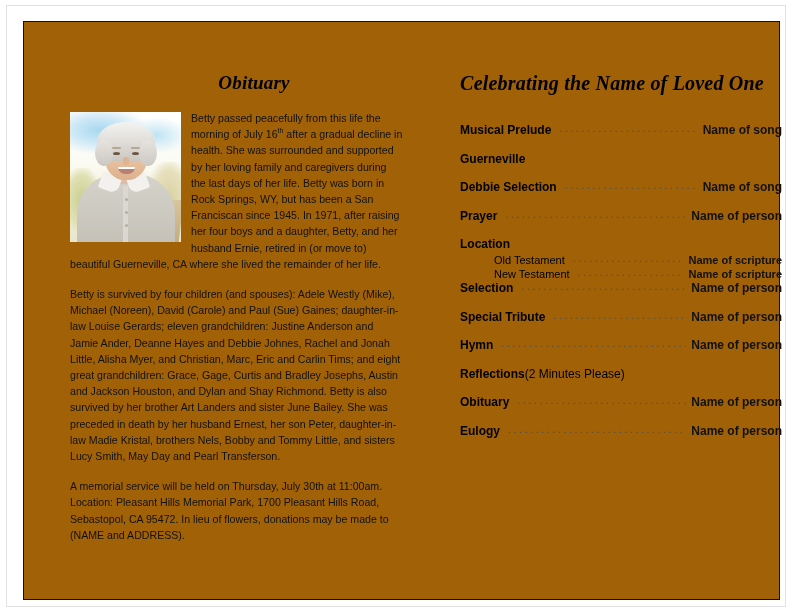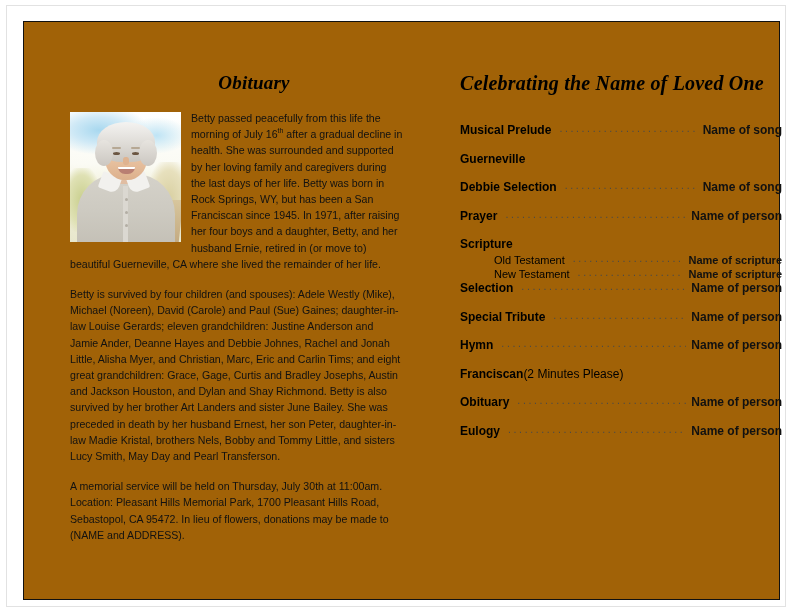--- a/index.html
+++ b/index.html
@@ -340,21 +340,21 @@
               <span class="prog-label">Debbie Selection</span>
               <span class="prog-leader"></span>
               <span class="prog-value">Name of song</span>
             </div>
             <div class="program-row">
               <span class="prog-label">Prayer</span>
               <span class="prog-leader"></span>
               <span class="prog-value">Name of person</span>
             </div>
             <div class="program-row sub-group no-leader">
-              <span class="prog-label">Scripture</span>
+              <span class="prog-label">Location</span>
             </div>
             <div class="program-row sub-item">
               <span class="prog-label">Old Testament</span>
               <span class="prog-leader"></span>
               <span class="prog-value">Name of scripture</span>
             </div>
             <div class="program-row sub-item">
               <span class="prog-label">New Testament</span>
               <span class="prog-leader"></span>
               <span class="prog-value">Name of scripture</span>
@@ -368,21 +368,21 @@
               <span class="prog-label">Special Tribute</span>
               <span class="prog-leader"></span>
               <span class="prog-value">Name of person</span>
             </div>
             <div class="program-row">
               <span class="prog-label">Hymn</span>
               <span class="prog-leader"></span>
               <span class="prog-value">Name of person</span>
             </div>
             <div class="program-row no-leader">
-              <span class="prog-label">Franciscan</span>
+              <span class="prog-label">Reflections</span>
               <span class="prog-note">(2 Minutes Please)</span>
             </div>
             <div class="program-row">
               <span class="prog-label">Obituary</span>
               <span class="prog-leader"></span>
               <span class="prog-value">Name of person</span>
             </div>
             <div class="program-row">
               <span class="prog-label">Eulogy</span>
               <span class="prog-leader"></span>

